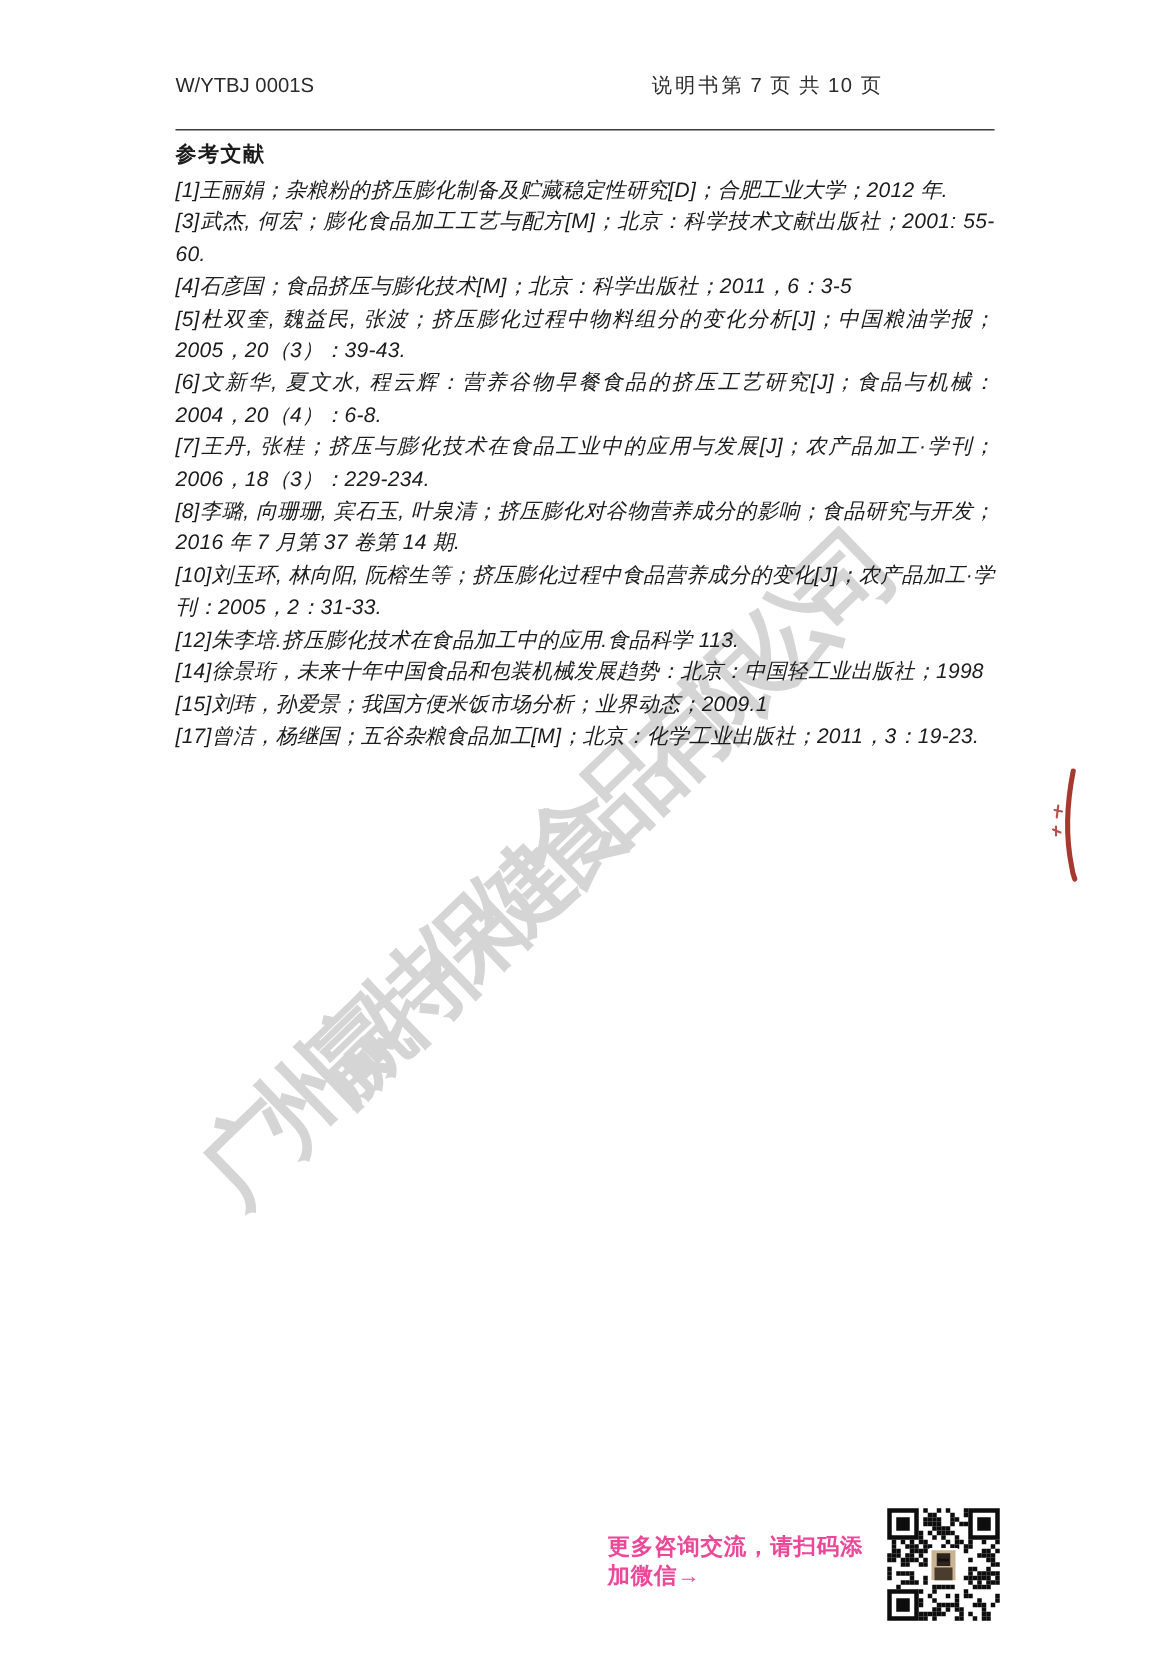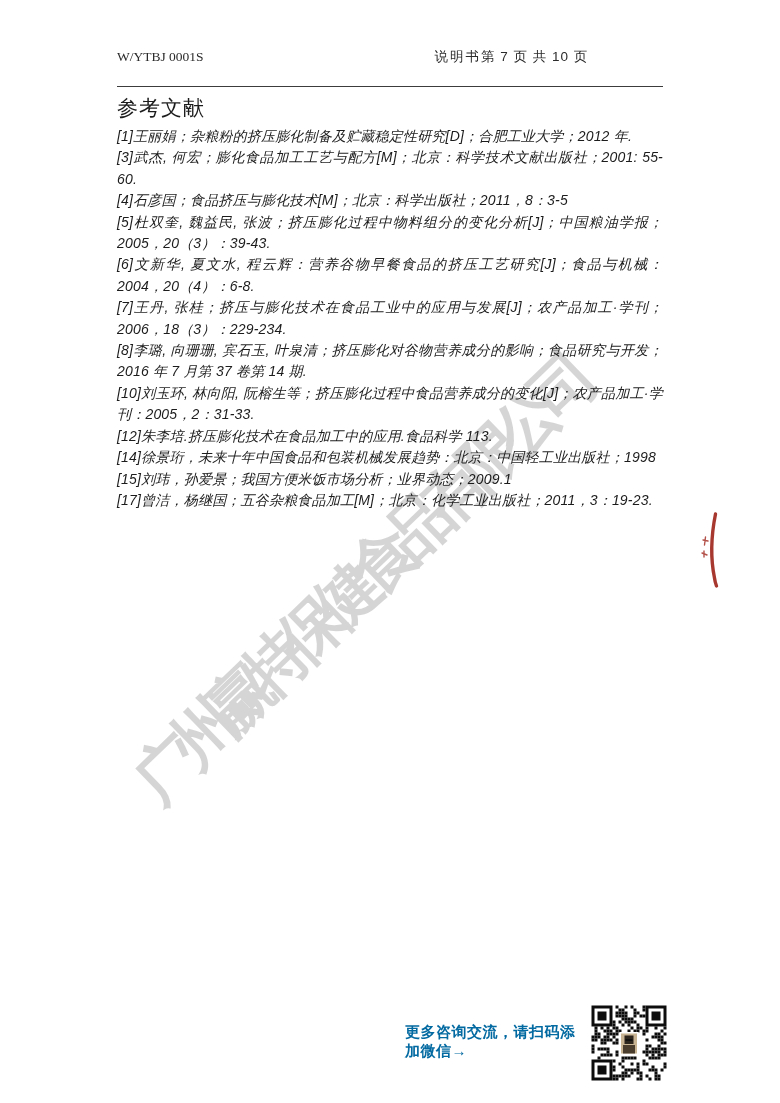--- a/index.html
+++ b/index.html
@@ -31,32 +31,32 @@
     position:relative;
     z-index:2;
     padding:48px 117px 0 117px;
   }
   .hdr{
     display:flex;
     align-items:baseline;
     font-size:13.5px;
     color:#2b2b2b;
   }
-  .hdr .l{flex:1;text-align:left;font-family:Liberation Serif, serif;}
+  .hdr .l{flex:1;text-align:left;}
   .hdr .c{flex:1;text-align:right;letter-spacing:2px;}
   .hdr .r{flex:1;letter-spacing:1px;}
   .rule{
     border:none;
     border-top:1.6px solid #3c3c3c;
     margin:20px 0 0 0;
   }
   .sec-title{
     margin:7px 0 4px 0;
-    font-size:21px;
-    font-weight:400;
+    font-size:14px;
+    font-weight:700;
     letter-spacing:1px;
   }
   .refs p{
     margin:0;
     font-size:14px;
     line-height:21.4px;
     text-align:justify;
     text-justify:inter-ideograph;
     letter-spacing:0.2px;
     word-break:break-word;
@@ -69,21 +69,21 @@
     z-index:3;
   }
   
   .footer-note{
     position:absolute;
     top:1022px;
     left:405px;
     width:180px;
     font-size:15px;
     font-weight:700;
-    color:#0369a1;
+    color:#ec4899;
     letter-spacing:0.5px;
     z-index:3;
     line-height:19px;
   }
   .qr{
     position:absolute;
     left:590px;top:1004px;
     width:78px;height:78px;
     z-index:3;
   }
@@ -103,21 +103,21 @@
       <span class="r">第 7 页 共 10 页</span>
     </div>
 
     <hr class="rule">
 
     <h2 class="sec-title">参考文献</h2>
 
     <div class="refs" id="refs">
         <p>[1]王丽娟；杂粮粉的挤压膨化制备及贮藏稳定性研究[D]；合肥工业大学；2012 年.</p>
         <p>[3]武杰, 何宏；膨化食品加工工艺与配方[M]；北京：科学技术文献出版社；2001: 55-60.</p>
-        <p>[4]石彦国；食品挤压与膨化技术[M]；北京：科学出版社；2011，8：3-5</p>
+        <p>[4]石彦国；食品挤压与膨化技术[M]；北京：科学出版社；2011，6：3-5</p>
         <p>[5]杜双奎, 魏益民, 张波；挤压膨化过程中物料组分的变化分析[J]；中国粮油学报；2005，20（3）：39-43.</p>
         <p>[6]文新华, 夏文水, 程云辉：营养谷物早餐食品的挤压工艺研究[J]；食品与机械：2004，20（4）：6-8.</p>
         <p>[7]王丹, 张桂；挤压与膨化技术在食品工业中的应用与发展[J]；农产品加工·学刊；2006，18（3）：229-234.</p>
         <p>[8]李璐, 向珊珊, 宾石玉, 叶泉清；挤压膨化对谷物营养成分的影响；食品研究与开发；2016 年 7 月第 37 卷第 14 期.</p>
         <p>[10]刘玉环, 林向阳, 阮榕生等；挤压膨化过程中食品营养成分的变化[J]；农产品加工·学刊：2005，2：31-33.</p>
         <p>[12]朱李培.挤压膨化技术在食品加工中的应用.食品科学 113.</p>
         <p>[14]徐景珩，未来十年中国食品和包装机械发展趋势：北京：中国轻工业出版社；1998</p>
         <p>[15]刘玮，孙爱景；我国方便米饭市场分析；业界动态；2009.1</p>
         <p>[17]曾洁，杨继国；五谷杂粮食品加工[M]；北京：化学工业出版社；2011，3：19-23.</p>
       </div>

